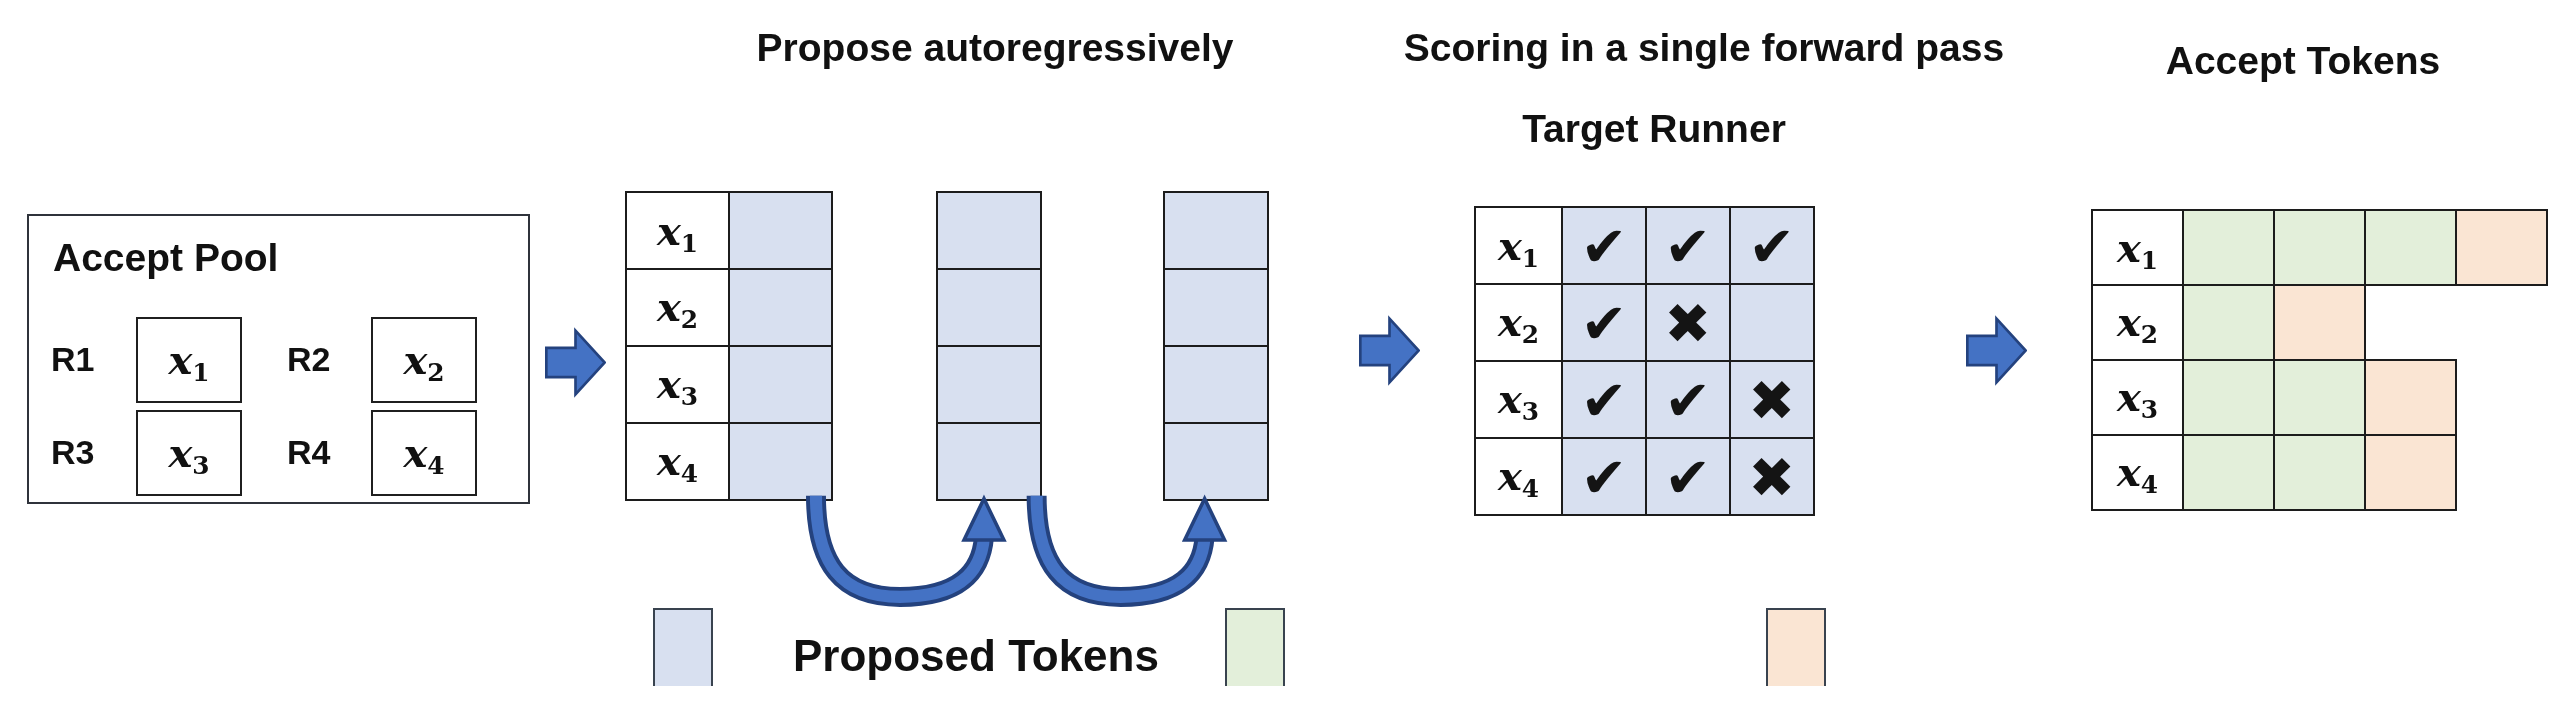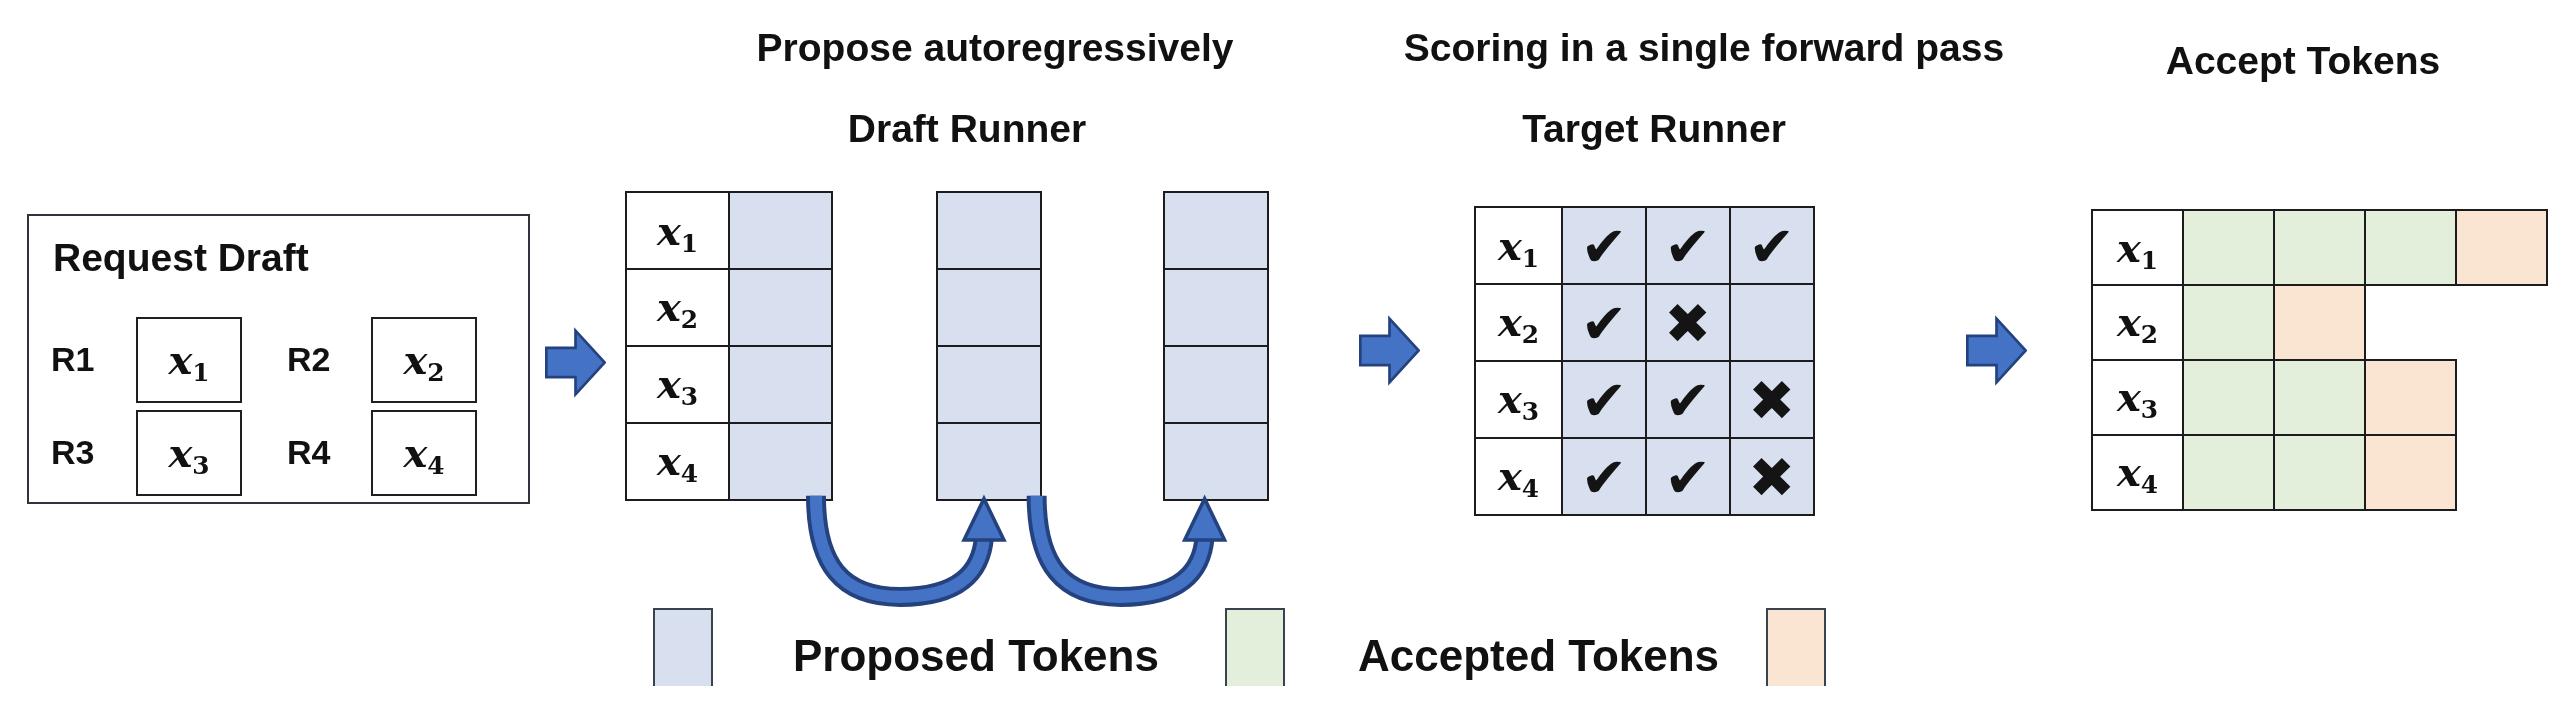--- a/index.html
+++ b/index.html
@@ -80,27 +80,26 @@
     border:2.9px solid var(--swatch-border);
   }
   .legend-label{position:absolute;top:631px;font-size:44px;font-weight:600;white-space:nowrap}
 </style>
 </head>
 <body>
 
 <div class="stage">
 
   <div class="title" style="left:995px;top:26px">Propose autoregressively</div>
-  <div class="title" style="left:967px;top:107px">Draft Runner</div>
   <div class="title" style="left:1704px;top:26px">Scoring in a single forward pass</div>
   <div class="title" style="left:1654px;top:107px">Target Runner</div>
   <div class="title" style="left:2303px;top:39px">Accept Tokens</div>
 
   <div class="pool-box"></div>
-  <div class="pool-title" style="left:53px;top:236px">Request Draft</div>
+  <div class="pool-title" style="left:53px;top:236px">Accept Pool</div>
 
   <div class="r-label" style="left:51px;top:340px">R1</div>
   <div class="token-box" style="left:136px;top:317px">
     <span class="xl"><i>x</i><sub>1</sub></span>
   </div>
   <div class="r-label" style="left:287px;top:340px">R2</div>
   <div class="token-box" style="left:371px;top:317px">
     <span class="xl"><i>x</i><sub>2</sub></span>
   </div>
   <div class="r-label" style="left:51px;top:433px">R3</div>
@@ -283,18 +282,17 @@
       <div class="tcell acell" data-type="accepted"></div>
       <div class="tcell acell" data-type="bonus"></div>
       <div class="tcell acell" data-type=""></div>
     </div>
   </div>
 
   <div class="swatch" style="left:653px;background:var(--proposed)"></div>
   <div class="legend-label" style="left:793px">Proposed Tokens</div>
 
   <div class="swatch" style="left:1225px;background:var(--accepted)"></div>
-  <div class="legend-label" style="left:1358px">Accepted Tokens</div>
 
   <div class="swatch" style="left:1766px;background:var(--bonus)"></div>
 
 </div>
 
 
 </body></html>

